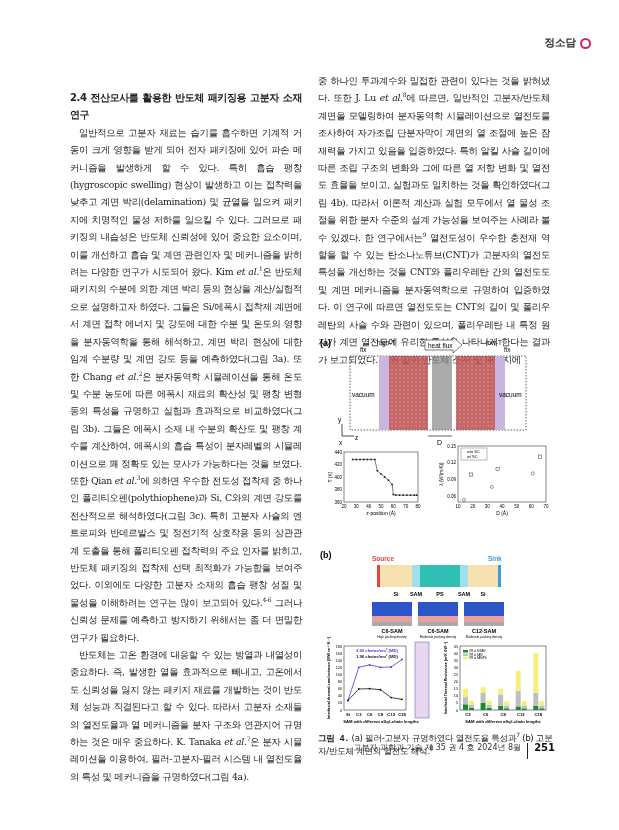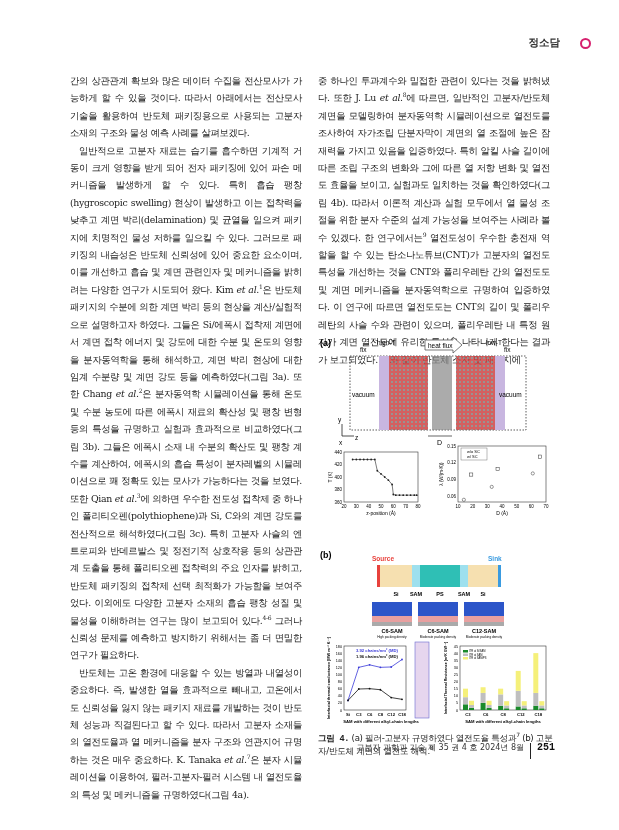--- a/index.html
+++ b/index.html
@@ -1,44 +1,44 @@
 <!DOCTYPE html>
 <html><head>
 <meta charset="utf-8">
 <style>
   html,body{margin:0;padding:0;background:#fff;}
   body{width:619px;height:830px;position:relative;overflow:hidden;font-family:"DejaVu Serif","Liberation Serif",serif;color:#222;}
-  .header{position:absolute;top:36px;right:28px;font-family:"DejaVu Sans","Liberation Sans",sans-serif;font-size:10.5px;font-weight:bold;color:#333;display:flex;align-items:center;gap:20px;}
+  .header{position:absolute;top:36px;right:28px;font-family:"DejaVu Sans","Liberation Sans",sans-serif;font-size:10.5px;font-weight:bold;color:#333;display:flex;align-items:center;gap:4px;}
   .header .ring{width:7px;height:7px;border:2px solid #d6206e;border-radius:50%;display:inline-block;}
   .col{position:absolute;font-size:9.4px;line-height:17.4px;letter-spacing:-0.3px;text-align:justify;}
   .col-left{left:70px;top:72px;width:232px;}
   .col-right{left:318px;top:72px;width:232px;}
   .col p{margin:0;}
   .indent{text-indent:9px;}
   .section-title{font-family:"DejaVu Sans","Liberation Sans",sans-serif;font-weight:bold;font-size:10px;margin-top:17px !important;letter-spacing:-0.4px;}
   sup{font-size:6px;line-height:0;}
   i{font-style:italic;}
   .fig{position:absolute;left:318px;top:336px;width:240px;height:392px;font-family:"Liberation Sans","DejaVu Sans",sans-serif;}
   .caption{position:absolute;left:318px;top:732px;width:240px;font-size:8.6px;line-height:12px;font-family:"DejaVu Sans","Liberation Sans",sans-serif;letter-spacing:-0.3px;}
   .caption b{font-weight:bold;font-family:Liberation Mono, monospace;}
   .footer{position:absolute;top:739px;right:64px;font-family:"DejaVu Sans","Liberation Sans",sans-serif;font-size:8px;color:#333;display:flex;align-items:center;}
   .footer .bar{width:1px;height:16px;background:#222;margin:0 6px 0 6px;position:relative;top:4px;}
-  .footer .pg{font-weight:bold;font-size:10px;color:#111;font-family:Liberation Mono, monospace;}
+  .footer .pg{font-weight:bold;font-size:10px;color:#111;}
   svg text{font-family:"Liberation Sans","DejaVu Sans",sans-serif;}
 </style>
 </head>
 <body>
 
 <div class="header">
   <span>정소담</span>
   <span class="ring"></span>
 </div>
 
 <div class="col col-left">
-  <p>간의 상관관계 확보와 많은 데이터 수집을 전산모사가 가능하게 할 수 있을 것이다. 따라서 아래에서는 전산모사 기술을 활용하여 반도체 패키징용으로 사용되는 고분자 소재의 구조와 물성 예측 사례를 살펴보겠다.</p>
+  <p class="section-title">2.4 전산모사를 활용한 반도체 패키징용 고분자 소재 연구</p>
   <p class="indent"><span>일반적으로 고분자 재료는 습기를 흡수하면 기계적 거동이 크게 영향을 받게 되어 전자 패키징에 있어 파손 메커니즘을 발생하게 할 수 있다. 특히 흡습 팽창(hygroscopic swelling) 현상이 발생하고 이는 접착력을 낮추고 계면 박리(delamination) 및 균열을 일으켜 패키지에 치명적인 물성 저하를 일으킬 수 있다. 그러므로 패키징의 내습성은 반도체 신뢰성에 있어 중요한 요소이며, 이를 개선하고 흡습 및 계면 관련인자 및 메커니즘을 밝히려는 다양한 연구가 시도되어 왔다. Kim </span><i>et al.</i><sup>1</sup><span>은 반도체 패키지의 수분에 의한 계면 박리 등의 현상을 계산/실험적으로 설명하고자 하였다. 그들은 Si/에폭시 접착제 계면에서 계면 접착 에너지 및 강도에 대한 수분 및 온도의 영향을 분자동역학을 통해 해석하고, 계면 박리 현상에 대한 임계 수분량 및 계면 강도 등을 예측하였다(그림 3a). 또한 Chang </span><i>et al.</i><sup>2</sup><span>은 분자동역학 시뮬레이션을 통해 온도 및 수분 농도에 따른 에폭시 재료의 확산성 및 팽창 변형 등의 특성을 규명하고 실험과 효과적으로 비교하였다(그림 3b). 그들은 에폭시 소재 내 수분의 확산도 및 팽창 계수를 계산하여, 에폭시의 흡습 특성이 분자레벨의 시뮬레이션으로 꽤 정확도 있는 모사가 가능하다는 것을 보였다. 또한 Qian </span><i>et al.</i><sup>3</sup><span>에 의하면 우수한 전도성 접착제 중 하나인 폴리티오펜(polythiophene)과 Si, C와의 계면 강도를 전산적으로 해석하였다(그림 3c). 특히 고분자 사슬의 엔트로피와 반데르발스 및 정전기적 상호작용 등의 상관관계 도출을 통해 폴리티오펜 접착력의 주요 인자를 밝히고, 반도체 패키징의 접착제 선택 최적화가 가능함을 보여주었다. 이외에도 다양한 고분자 소재의 흡습 팽창 성질 및 물성을 이해하려는 연구는 많이 보고되어 있다.</span><sup>4-6</sup><span> 그러나 신뢰성 문제를 예측하고 방지하기 위해서는 좀 더 면밀한 연구가 필요하다.</span></p>
   <p class="indent"><span>반도체는 고온 환경에 대응할 수 있는 방열과 내열성이 중요하다. 즉, 발생한 열을 효과적으로 빼내고, 고온에서도 신뢰성을 잃지 않는 패키지 재료를 개발하는 것이 반도체 성능과 직결된다고 할 수 있다. 따라서 고분자 소재들의 열전도율과 열 메커니즘을 분자 구조와 연관지어 규명하는 것은 매우 중요하다. K. Tanaka </span><i>et al.</i><sup>7</sup><span>은 분자 시뮬레이션을 이용하여, 필러-고분자-필러 시스템 내 열전도율의 특성 및 메커니즘을 규명하였다(그림 4a).</span></p>
 
 </div>
 
 <div class="col col-right">
   <p><span>중 하나인 투과계수와 밀접한 관련이 있다는 것을 밝혀냈다. 또한 J. Lu </span><i>et al.</i><sup>8</sup><span>에 따르면, 일반적인 고분자/반도체 계면을 모델링하여 분자동역학 시뮬레이션으로 열전도를 조사하여 자가조립 단분자막이 계면의 열 조절에 높은 잠재력을 가지고 있음을 입증하였다. 특히 알킬 사슬 길이에 따른 조립 구조의 변화와 그에 따른 열 저항 변화 및 열전도 효율을 보이고, 실험과도 일치하는 것을 확인하였다(그림 4b). 따라서 이론적 계산과 실험 모두에서 열 물성 조절을 위한 분자 수준의 설계 가능성을 보여주는 사례라 볼 수 있겠다. 한 연구에서는</span><sup>9</sup><span> 열전도성이 우수한 충전재 역할을 할 수 있는 탄소나노튜브(CNT)가 고분자의 열전도 특성을 개선하는 것을 CNT와 폴리우레탄 간의 열전도도 및 계면 메커니즘을 분자동역학으로 규명하여 입증하였다. 이 연구에 따르면 열전도도는 CNT의 길이 및 폴리우레탄의 사슬 수와 관련이 있으며, 폴리우레탄 내 특정 원자가 계면 열전도에 유리한 특성을 나타나게 한다는 결과가 보고되었다. 이와 같이 반도체 소자 및 패키지에</span></p>
 </div>
 
 <div class="fig">

